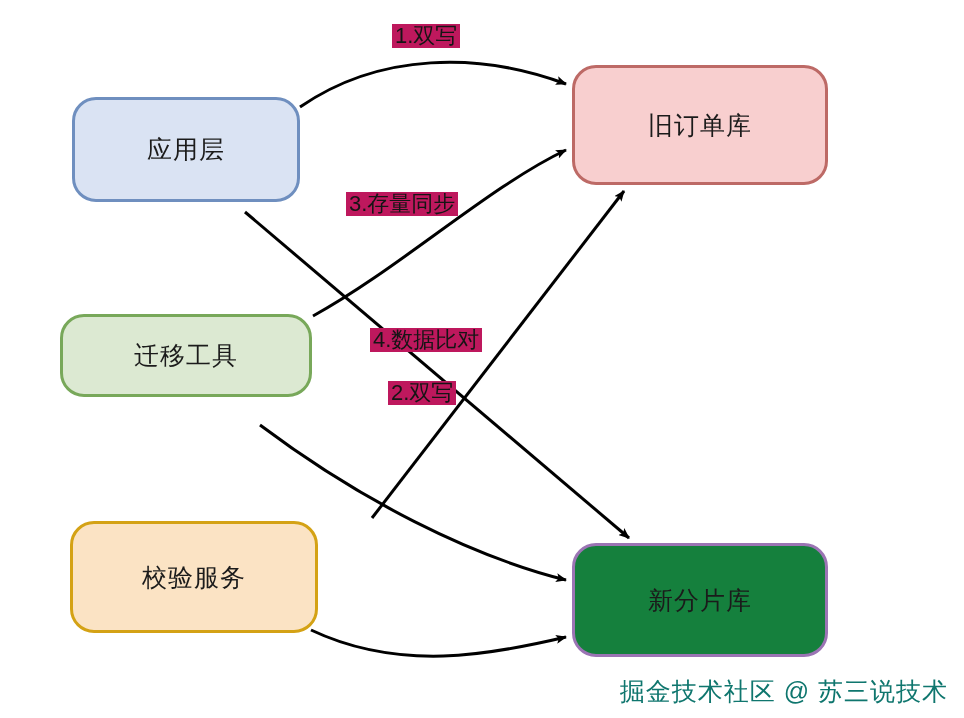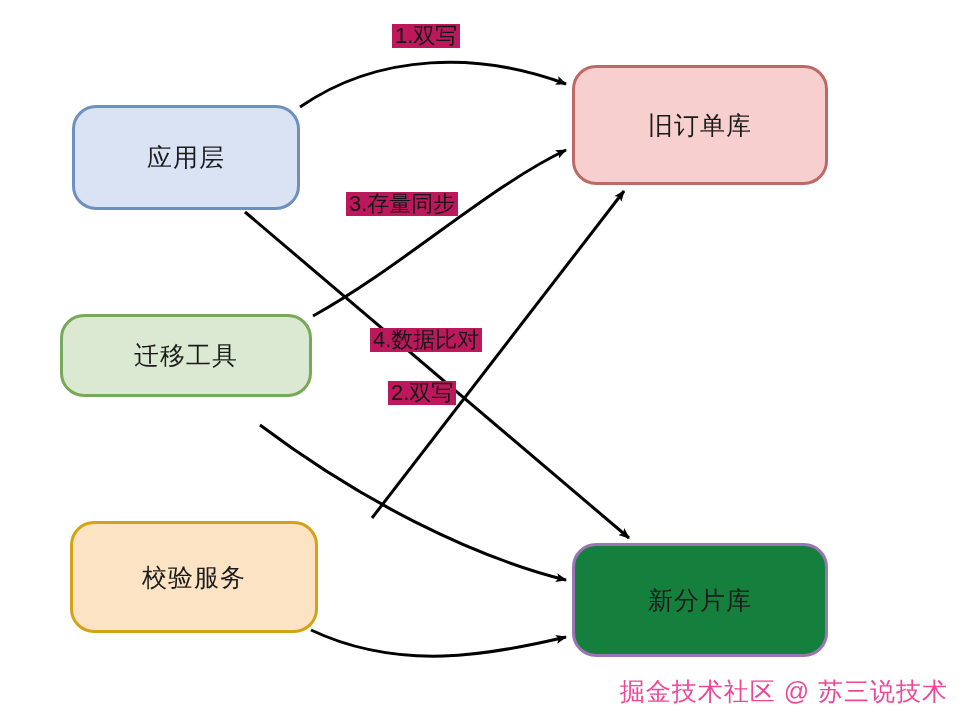--- a/index.html
+++ b/index.html
@@ -49,21 +49,21 @@
     white-space: nowrap;
     background: #be185d;
     padding: 0 3px;
     line-height: 1.1;
   }
   #watermark {
     position: absolute;
     right: 16px;
     bottom: 10px;
     font-size: 25px;
-    color: #ec4899;
+    color: #0f766e;
     white-space: nowrap;
     letter-spacing: 1px;
   }
 </style>
 </head>
 <body>
 
 <div id="canvas">
 
   <svg id="edges" viewBox="0 0 964 718" xmlns="http://www.w3.org/2000/svg">
@@ -75,21 +75,21 @@
     <g id="edge-paths">
         <path d="M 300 107 C 380 52, 480 52, 566 84" fill="none" stroke="#000000" stroke-width="3" marker-end="url(#arrowhead)"></path>
         <path d="M 313 316 C 400 268, 490 186, 566 150" fill="none" stroke="#000000" stroke-width="3" marker-end="url(#arrowhead)"></path>
         <path d="M 372 518 L 624 191" fill="none" stroke="#000000" stroke-width="3" marker-end="url(#arrowhead)"></path>
         <path d="M 245 212 L 629 538" fill="none" stroke="#000000" stroke-width="3" marker-end="url(#arrowhead)"></path>
         <path d="M 260 425 C 360 500, 470 556, 566 580" fill="none" stroke="#000000" stroke-width="3" marker-end="url(#arrowhead)"></path>
         <path d="M 311 630 C 400 672, 490 655, 566 637" fill="none" stroke="#000000" stroke-width="3" marker-end="url(#arrowhead)"></path>
       </g>
   </svg>
 
-  <div class="node" style="left: 72px; top: 105px; width: 228px; height: 105px; background: rgb(218, 227, 243); border-color: rgb(111, 143, 191);">
+  <div class="node" style="left: 72px; top: 97px; width: 228px; height: 105px; background: rgb(218, 227, 243); border-color: rgb(111, 143, 191);">
     <span class="node-label">应用层</span>
   </div>
 
   <div class="node" style="left: 60px; top: 314px; width: 252px; height: 83px; background: rgb(220, 233, 210); border-color: rgb(120, 168, 90);">
     <span class="node-label">迁移工具</span>
   </div>
 
   <div class="node" style="left: 70px; top: 521px; width: 248px; height: 112px; background: rgb(251, 227, 196); border-color: rgb(212, 162, 21);">
     <span class="node-label">校验服务</span>
   </div>

